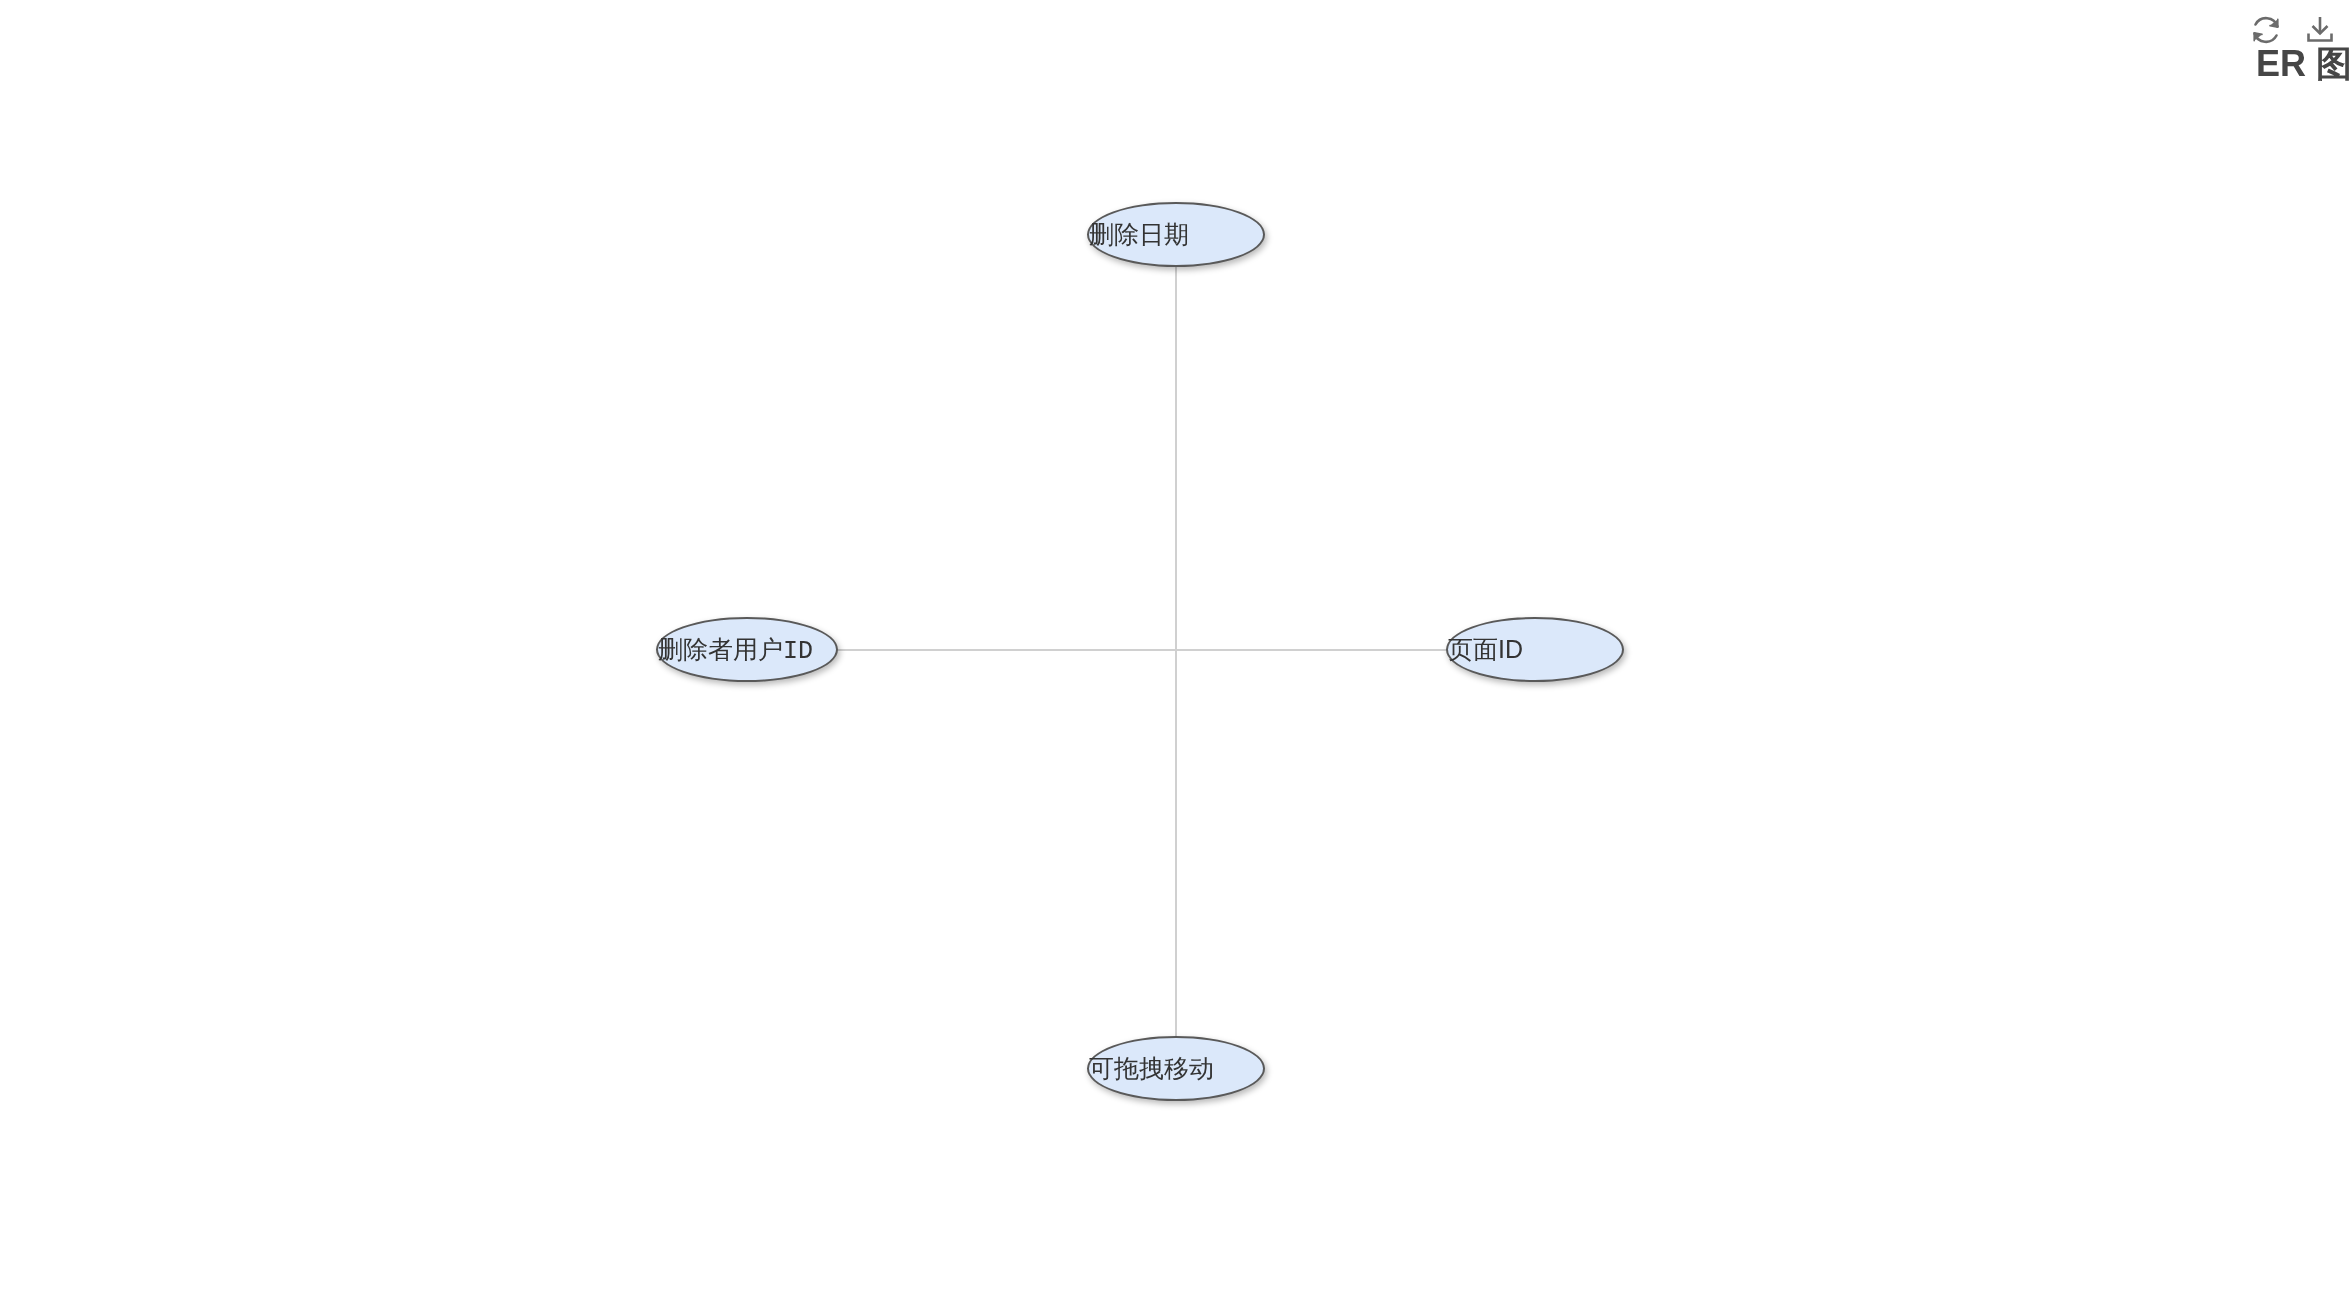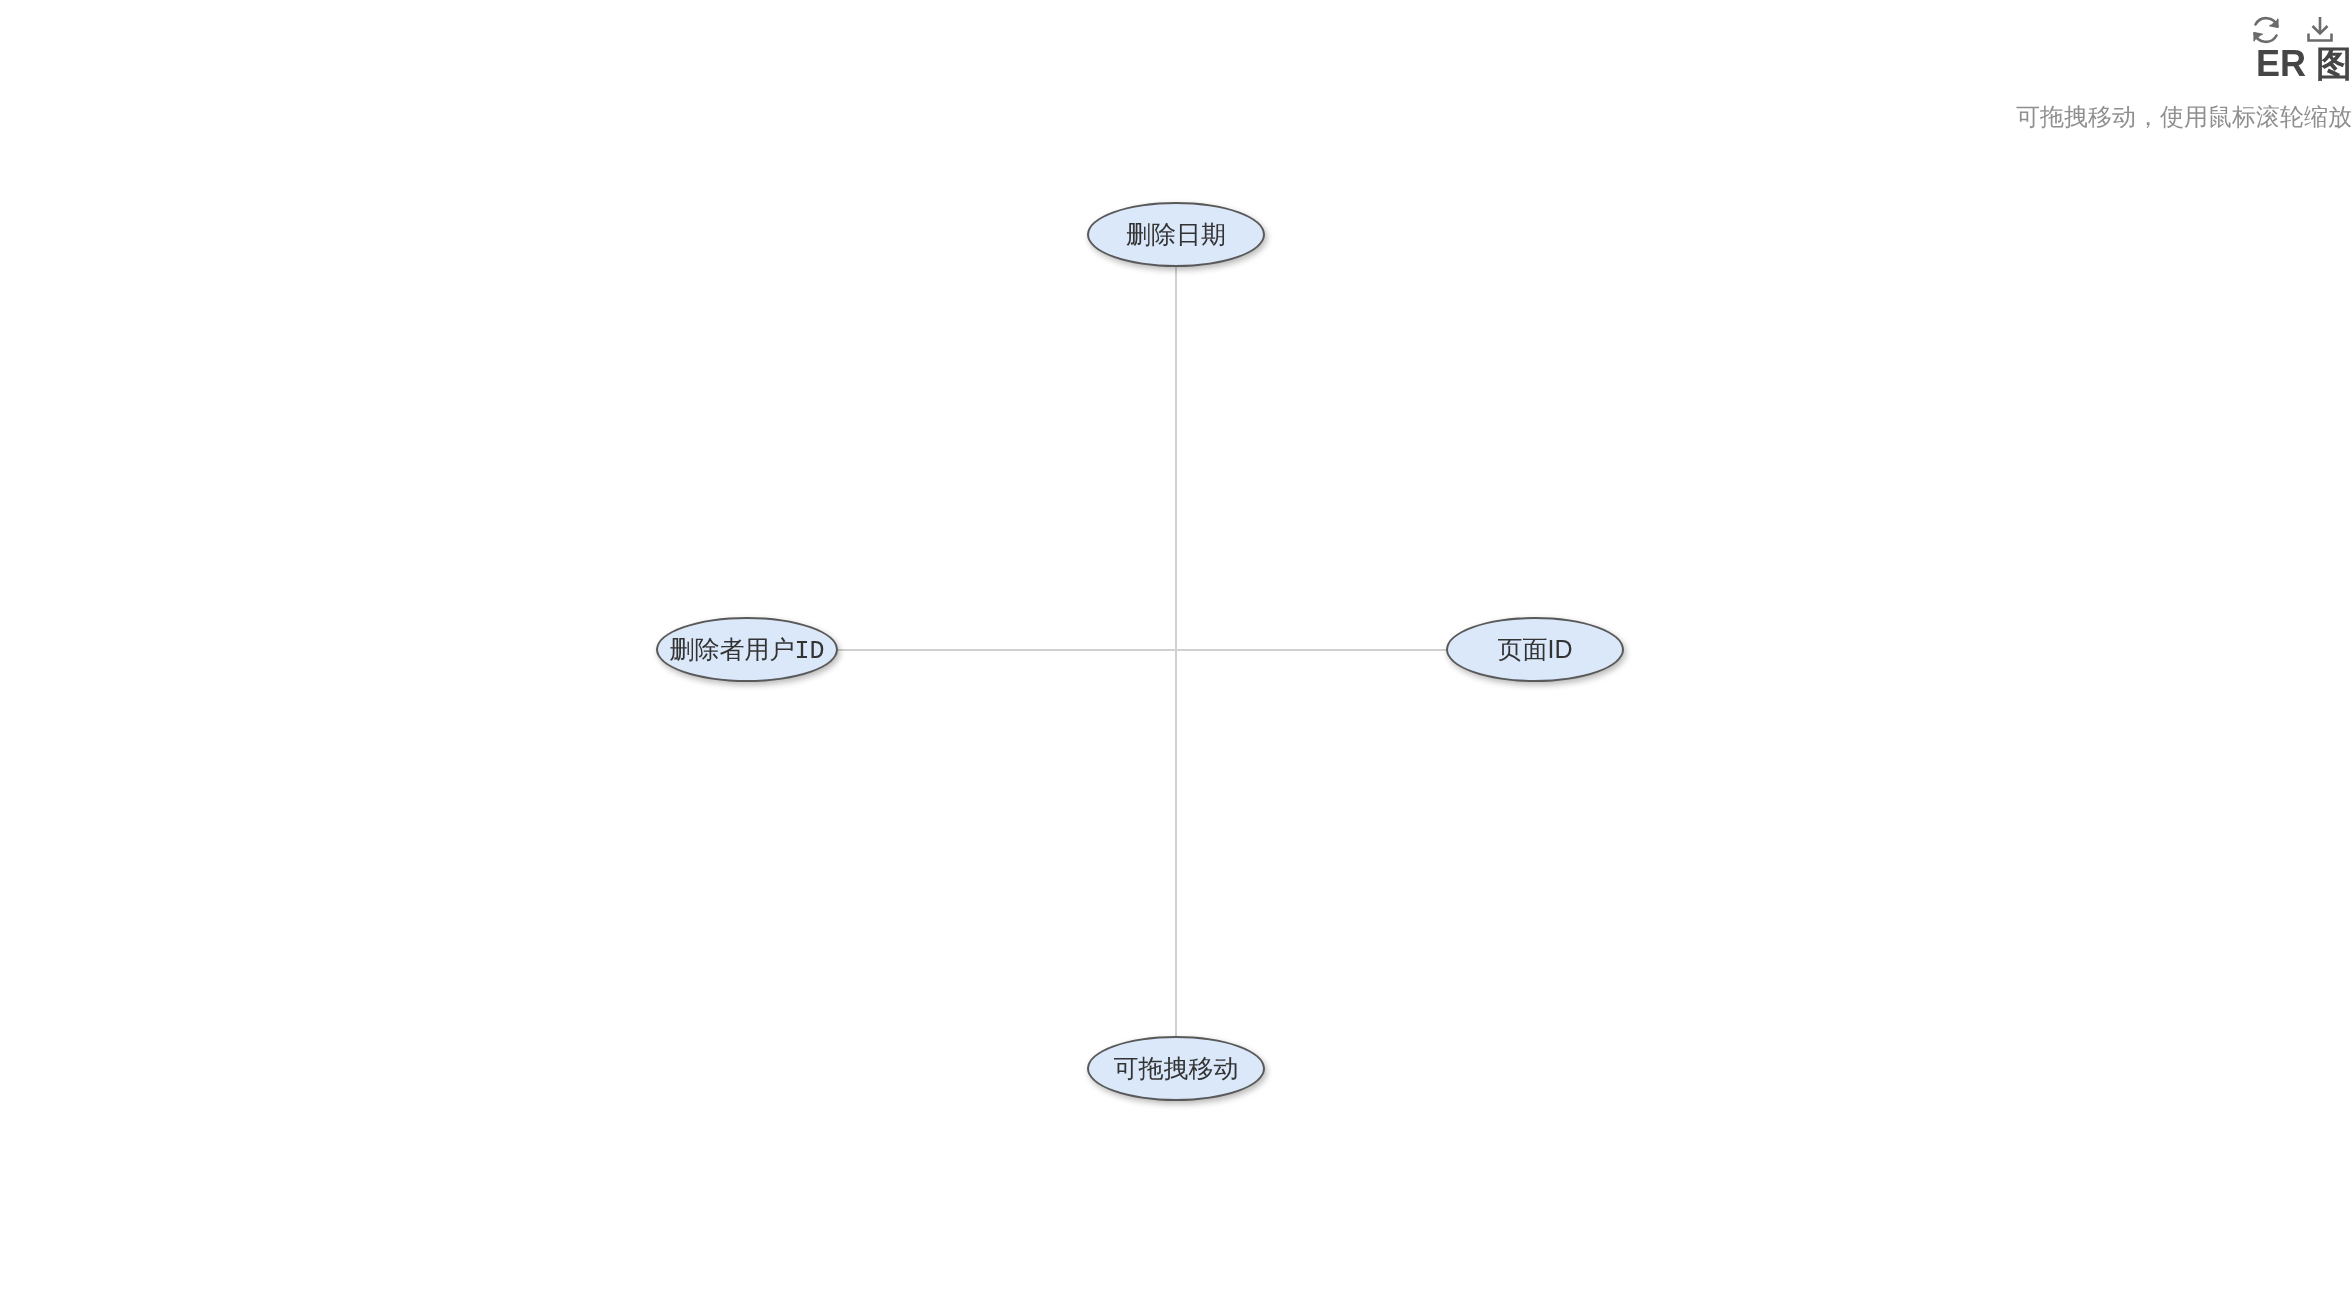--- a/index.html
+++ b/index.html
@@ -63,21 +63,21 @@
   }
   svg.edges line {
     stroke: var(--edge-color, #d0d0d0);
     stroke-width: 2;
   }
   
   .node {
     position: absolute;
     display: flex;
     align-items: center;
-    justify-content: center;
+    justify-content: flex-start;
     box-sizing: border-box;
     background: var(--node-fill, #dbe8fa);
     border: 2px solid var(--node-border, #595959);
     box-shadow: 2px 3px 6px rgba(0, 0, 0, 0.28);
     cursor: grab;
     color: #333333;
   }
   .node-attr {
     width: 178px;
     height: 65px;
@@ -101,21 +101,20 @@
   #node-bottom { left: 1087px; top: 1036px; }
   .node-label { pointer-events: none; white-space: nowrap; }
 </style>
 </head>
 <body>
 
 <div class="stage">
 
   <div class="header">
     <div class="title">ER 图</div>
-    <div class="subtitle">可拖拽移动，使用鼠标滚轮缩放</div>
   </div>
 
   <div class="toolbox">
     <button class="tool-btn" title="restore">
       <span>
         <svg width="36" height="36" viewBox="0 0 36 36" fill="none" stroke="currentColor" stroke-width="2.6" stroke-linecap="round" stroke-linejoin="round">
           <path d="M7.5 12.5 A 12 12 0 0 1 29.5 14.5"></path>
           <path d="M29.8 7.2 L 29.8 15.2 L 22.0 13.6" fill="currentColor" stroke-width="1.6"></path>
           <path d="M28.5 23.5 A 12 12 0 0 1 6.5 21.5"></path>
           <path d="M6.2 28.8 L 6.2 20.8 L 14.0 22.4" fill="currentColor" stroke-width="1.6"></path>

